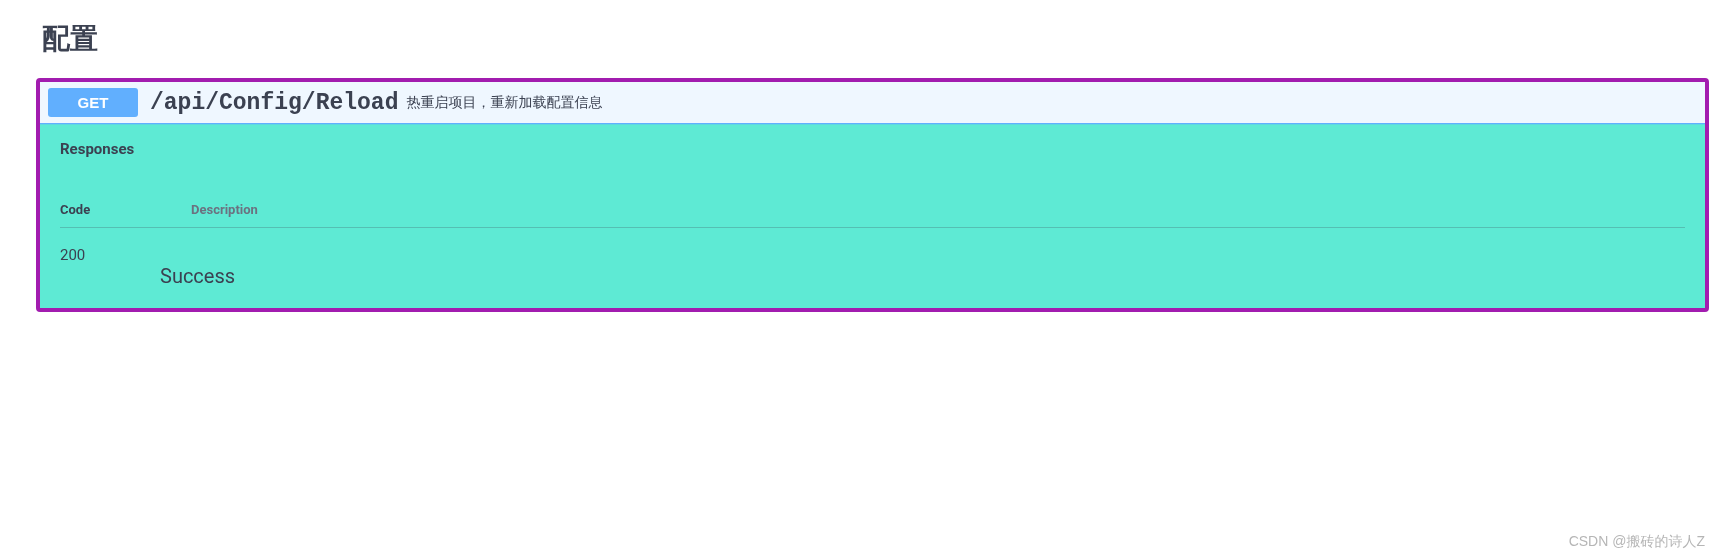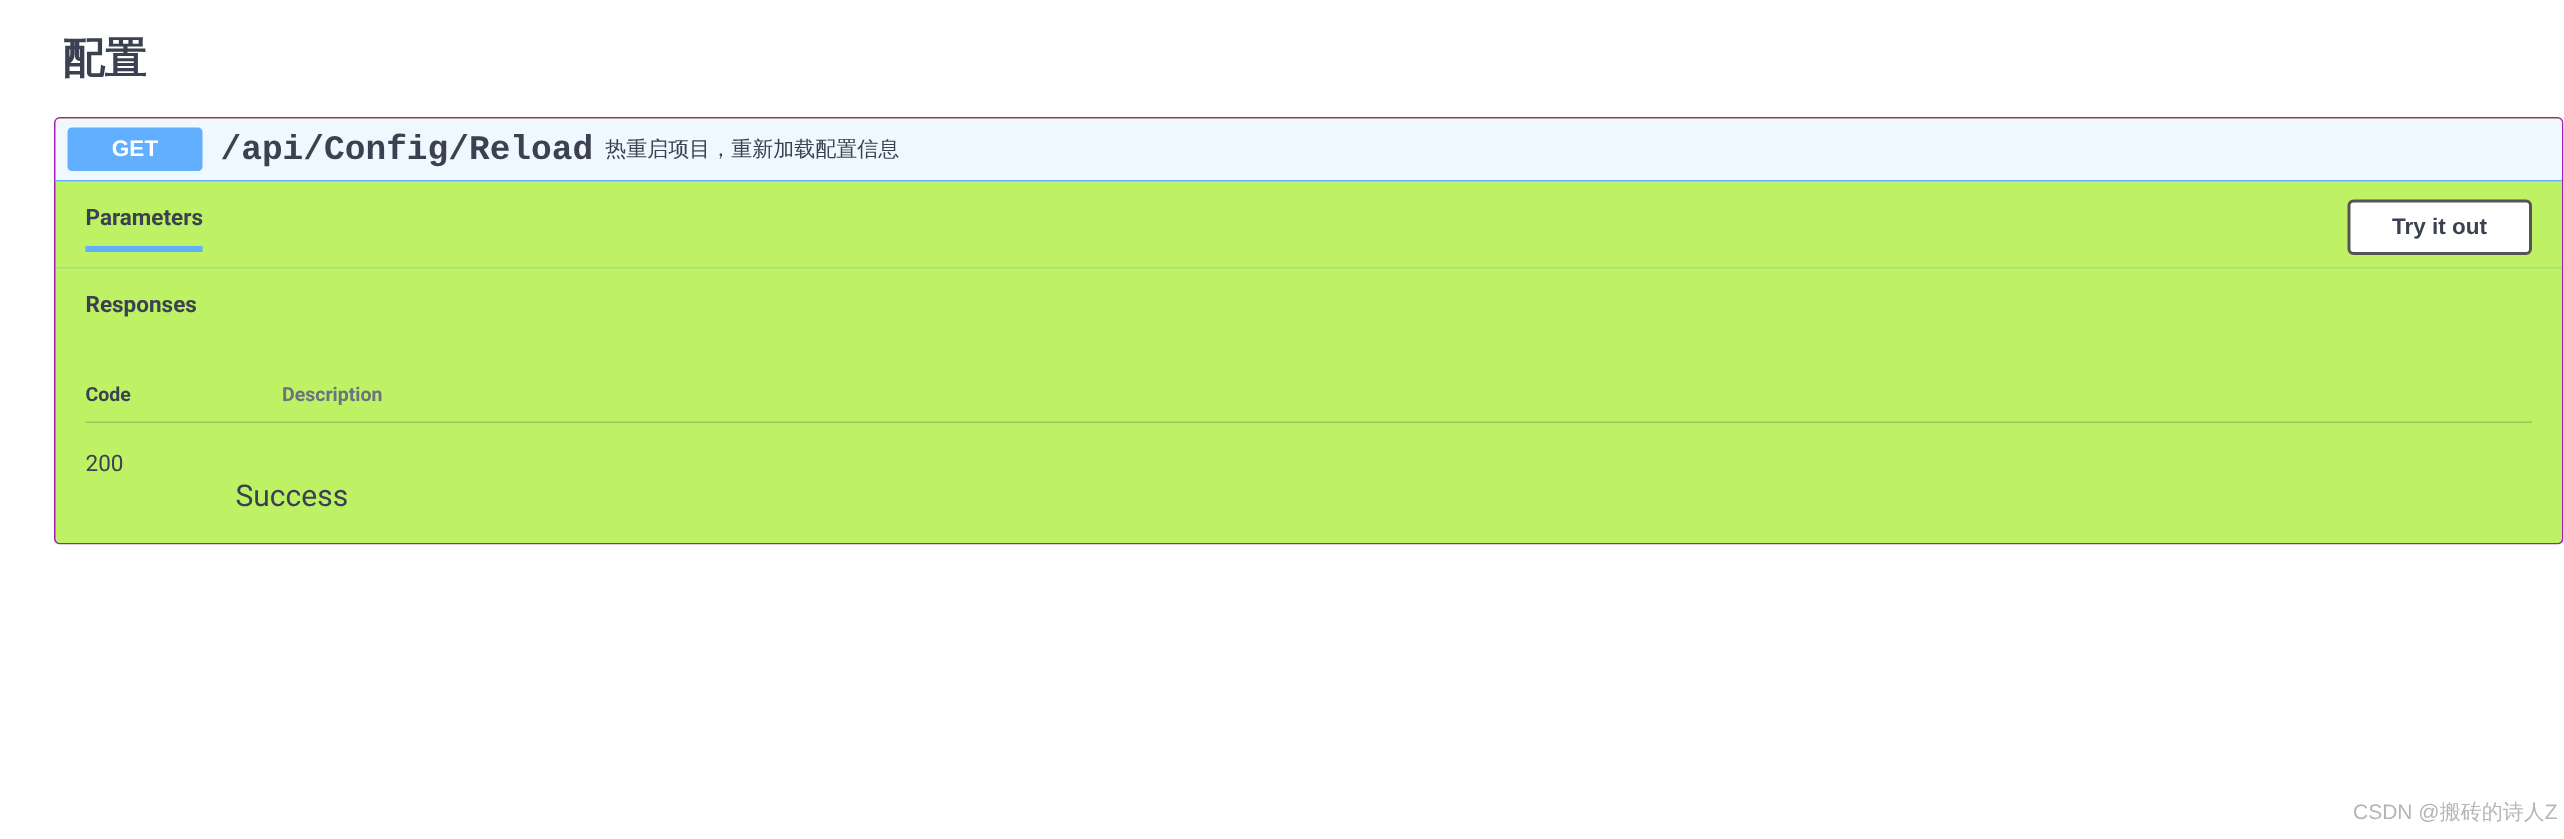--- a/index.html
+++ b/index.html
@@ -14,23 +14,23 @@
       width: 1709px;
     }
     .section-title {
       font-size: 28px;
       font-weight: 700;
       color: #3b4151;
       padding: 20px 16px 20px 42px;
     }
     .endpoint-container {
       margin: 0 0 0 36px;
-      border: 1px solid #a21caf;
+      border: 4px solid #a21caf;
       border-radius: 4px;
-      background: #bef264;
+      background: #5eead4;
       overflow: hidden;
     }
     .endpoint-header {
       display: flex;
       align-items: center;
       padding: 6px 8px;
       cursor: pointer;
       background: #eff7ff;
       border-bottom: 1px solid #61affe;
     }
@@ -149,24 +149,20 @@
 <h2 class="section-title">配置</h2>
 
 <div class="endpoint-container">
   <div class="endpoint-header">
     <span class="method-badge">GET</span>
     <span class="endpoint-path">/api/Config/Reload</span>
     <span class="endpoint-desc">热重启项目，重新加载配置信息</span>
   </div>
 
   <div class="endpoint-body">
-    <div class="params-section">
-      <span class="tab-label">Parameters</span>
-      <button class="try-button">Try it out</button>
-    </div>
 
 
     <div class="responses-section">
       <span class="responses-title">Responses</span>
     </div>
 
     <div class="response-table">
       <div class="response-headers">
         <div class="col-code">Code</div>
         <div class="col-desc">Description</div>

